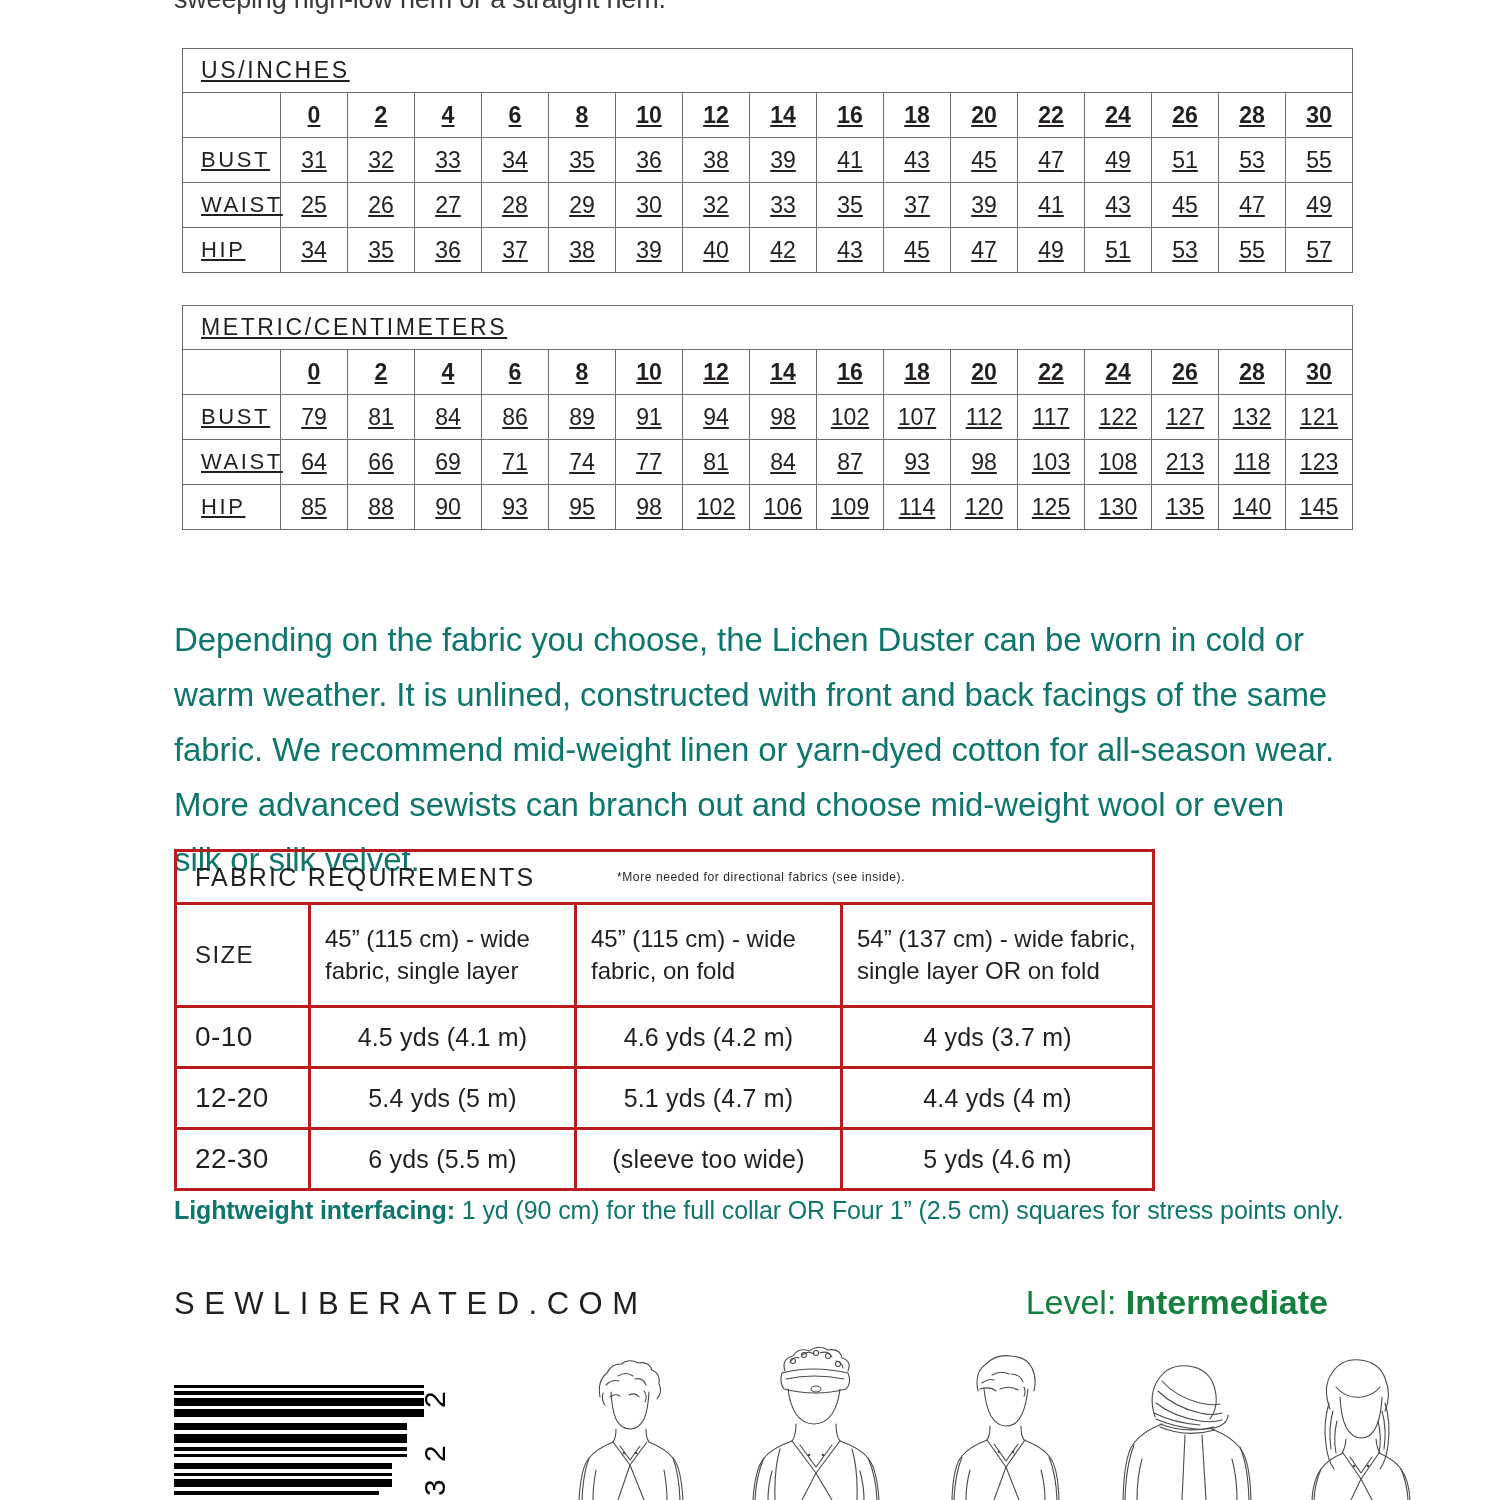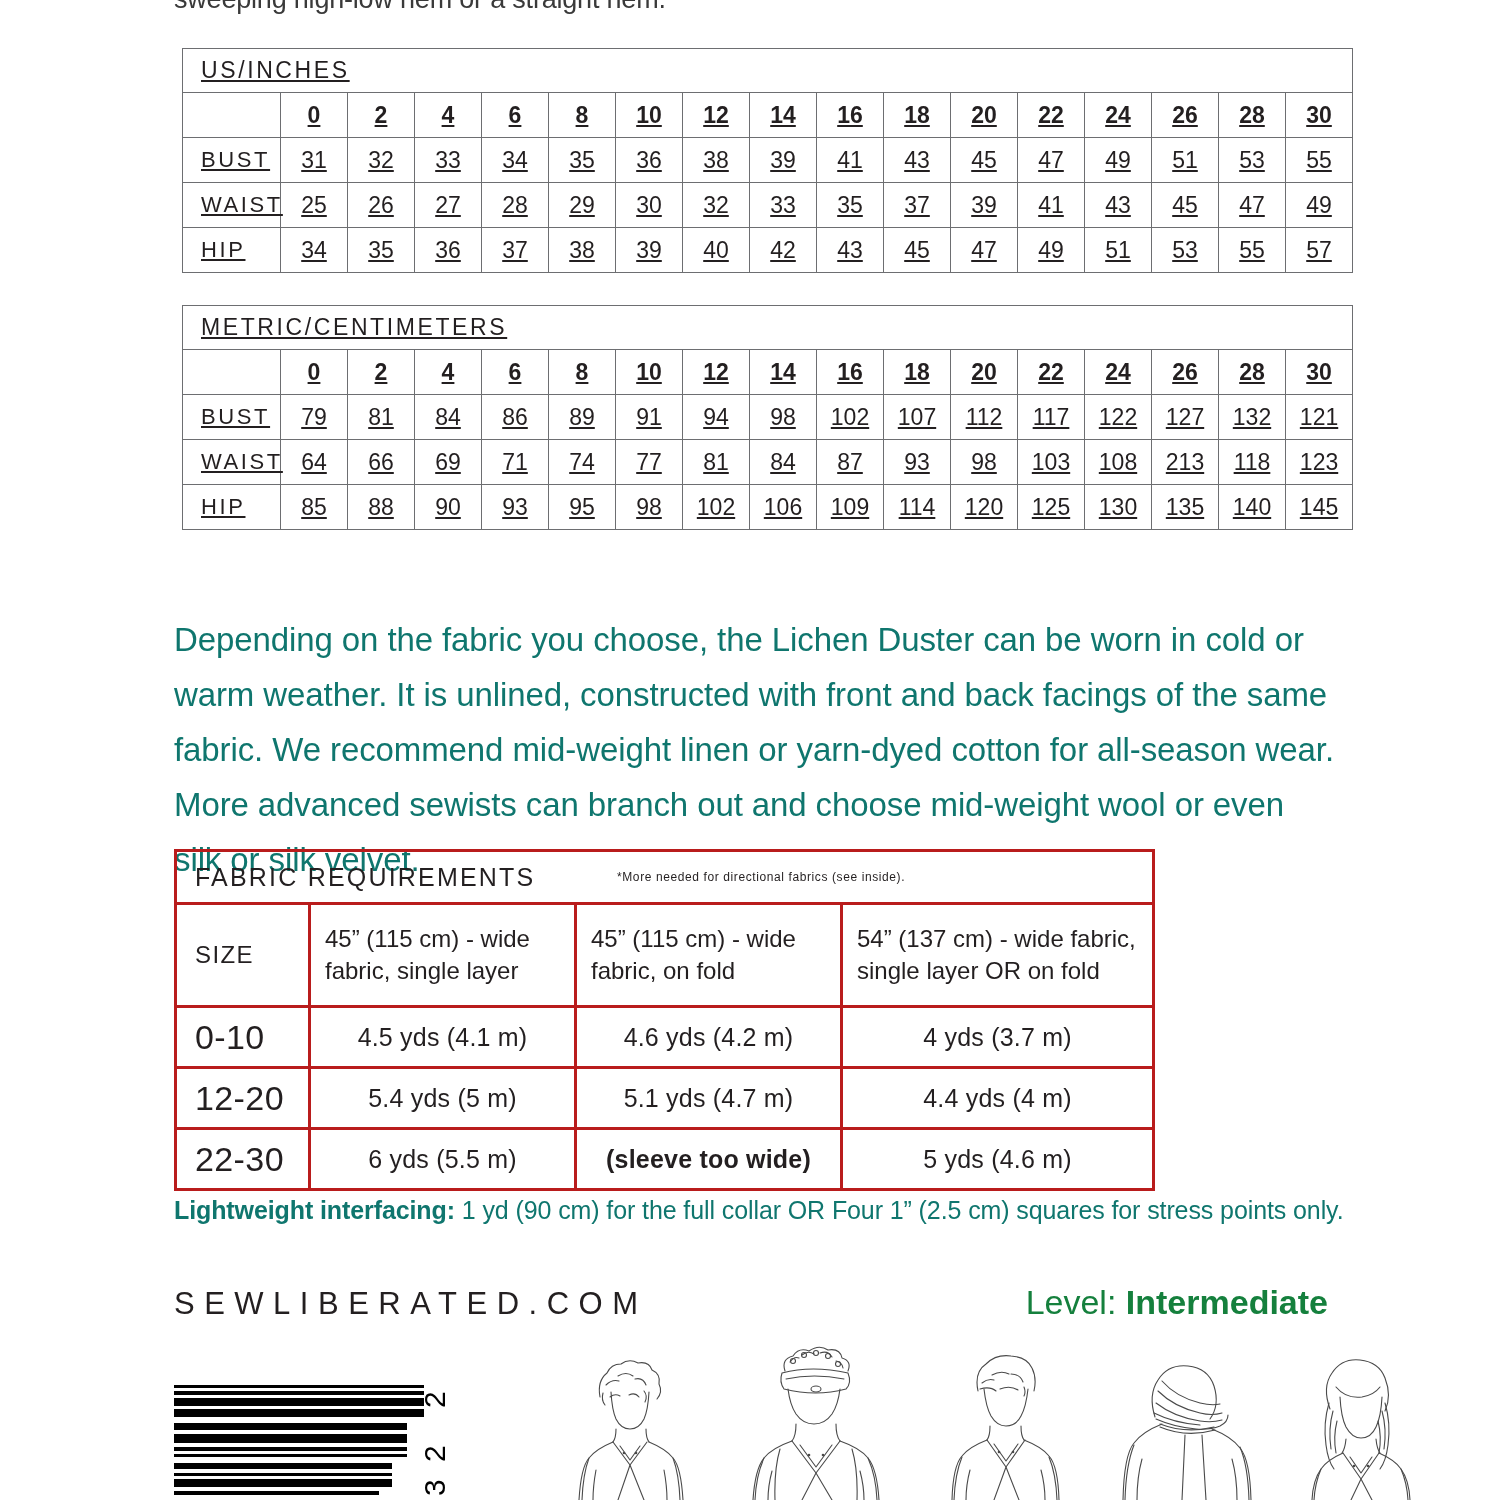--- a/index.html
+++ b/index.html
@@ -127,32 +127,32 @@
     text-align: left;
   }
   .fabric-size-head {
     font-size: 24px;
     letter-spacing: 1.4px;
     padding-left: 18px !important;
     text-align: left;
   }
   .fabric-size-cell {
     height: 58px;
-    font-size: 34px;
+    font-size: 28px;
     padding-left: 18px !important;
     text-align: left;
     letter-spacing: 0.4px;
   }
   .fabric-val-cell {
     height: 58px;
     font-size: 25px;
     text-align: center;
     letter-spacing: 0.2px;
   }
-  .fabric-val-cell.bold { font-weight: 700; }
+  .fabric-val-cell.bold { font-weight: 400; }
   .fc-size { width: 134px; }
   .fc-a { width: 266px; }
   .fc-b { width: 266px; }
   .fc-c { width: 312px; }
 
   
   .interfacing {
     position: absolute;
     left: 174px;
     top: 1196px;

